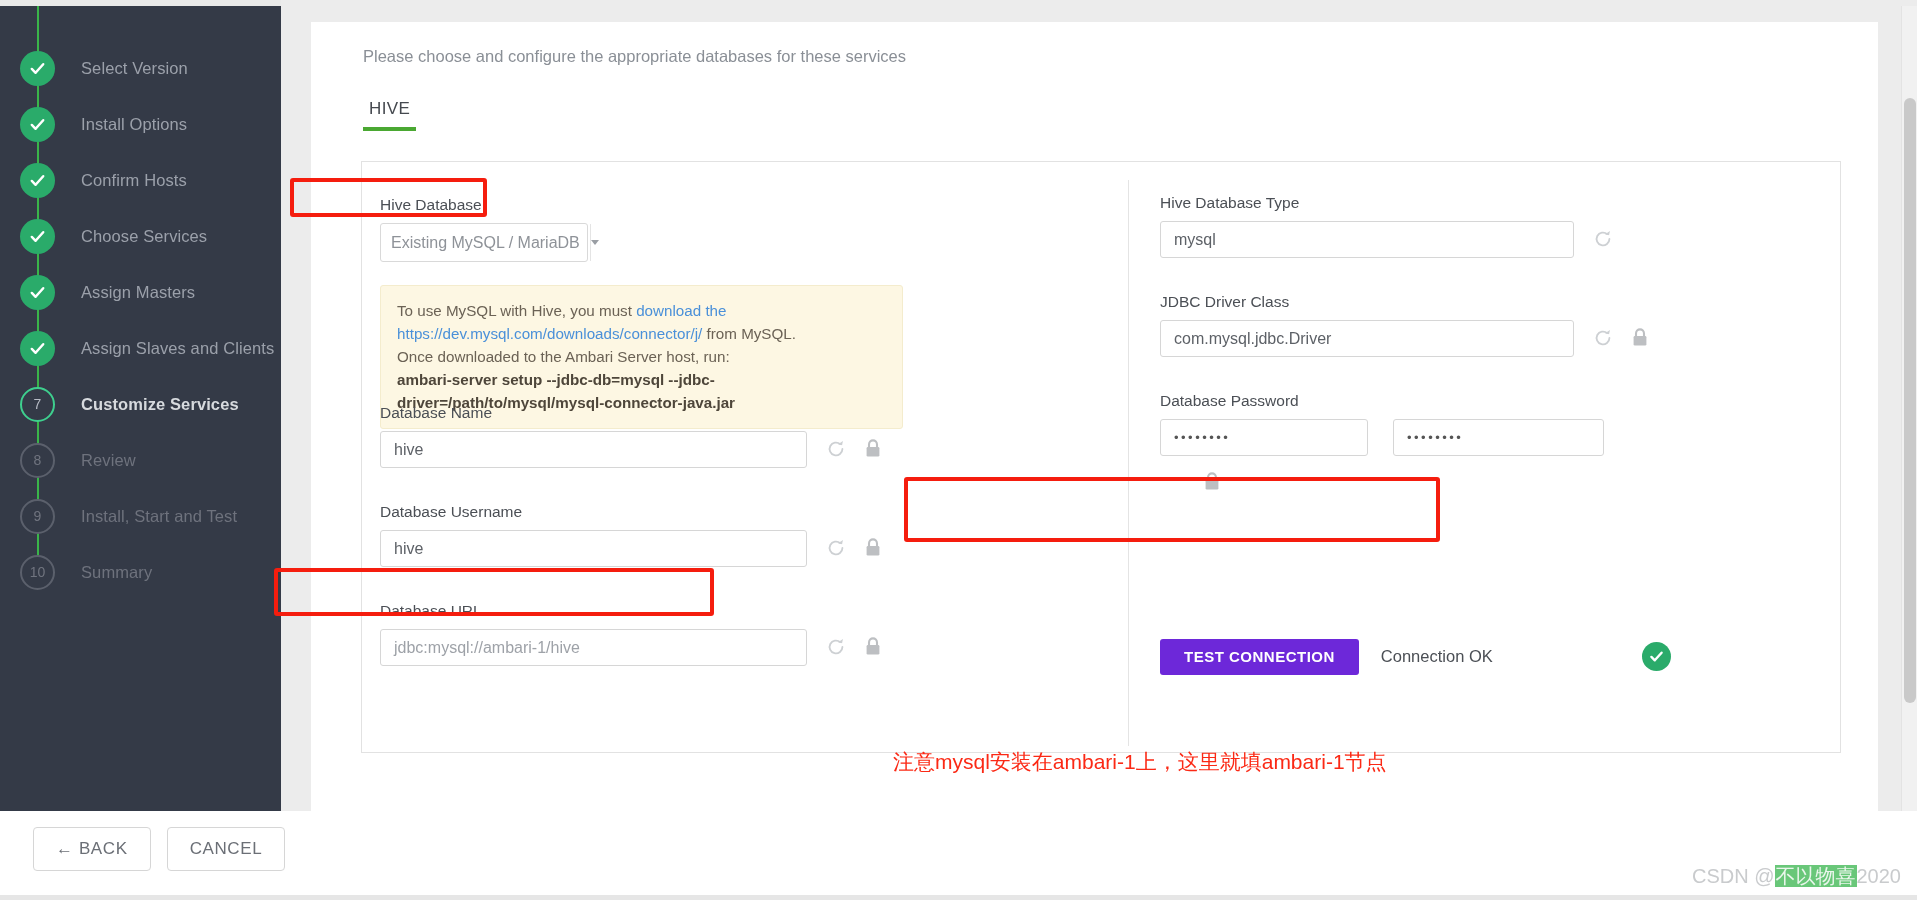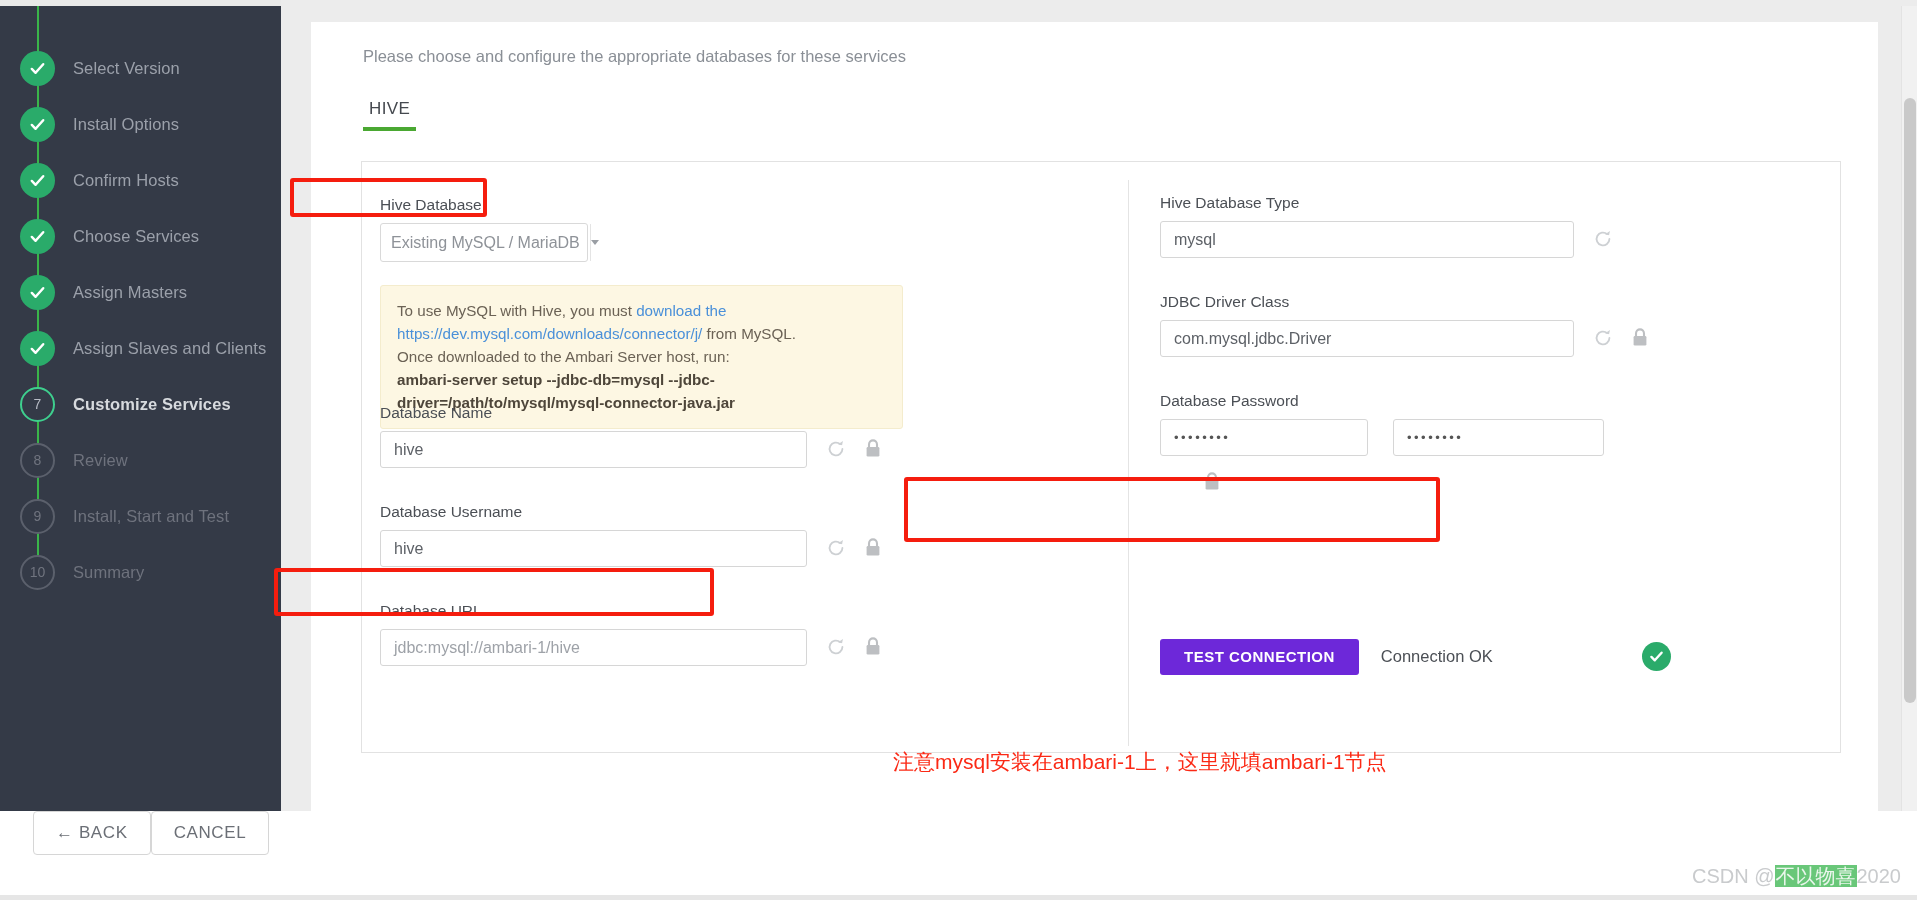--- a/index.html
+++ b/index.html
@@ -57,37 +57,37 @@
     background: #343a47;
     border: 2px solid #3ecf8e;
     color: #b8bcc6;
   }
   .step-bullet.pending {
     background: #343a47;
     border: 2px solid #5b606c;
     color: #70747f;
   }
   .step-label {
-    margin-left: 18px;
+    margin-left: 26px;
     font-size: 16.5px;
     color: #9ba0aa;
     letter-spacing: .1px;
     white-space: nowrap;
   }
   .step.current .step-label { color: #d7dade; font-weight: bold; }
   .step.pending .step-label { color: #6e727d; }
 
   
   .footer {
     position: absolute;
     left: 0; top: 811px;
     width: 1917px; height: 89px;
     background: #ffffff;
   }
-  .footer-inner { position: absolute; left: 33px; top: 0; display: flex; }
+  .footer-inner { position: absolute; left: 33px; top: 16px; display: flex; gap: 16px; }
   .wizbtn {
     min-width: 100px;
     height: 44px;
     padding: 0 22px;
     background: #fff;
     border: 1px solid #d6d6d6;
     border-radius: 4px;
     color: #6b6f76;
     font-size: 17px;
     letter-spacing: .6px;

